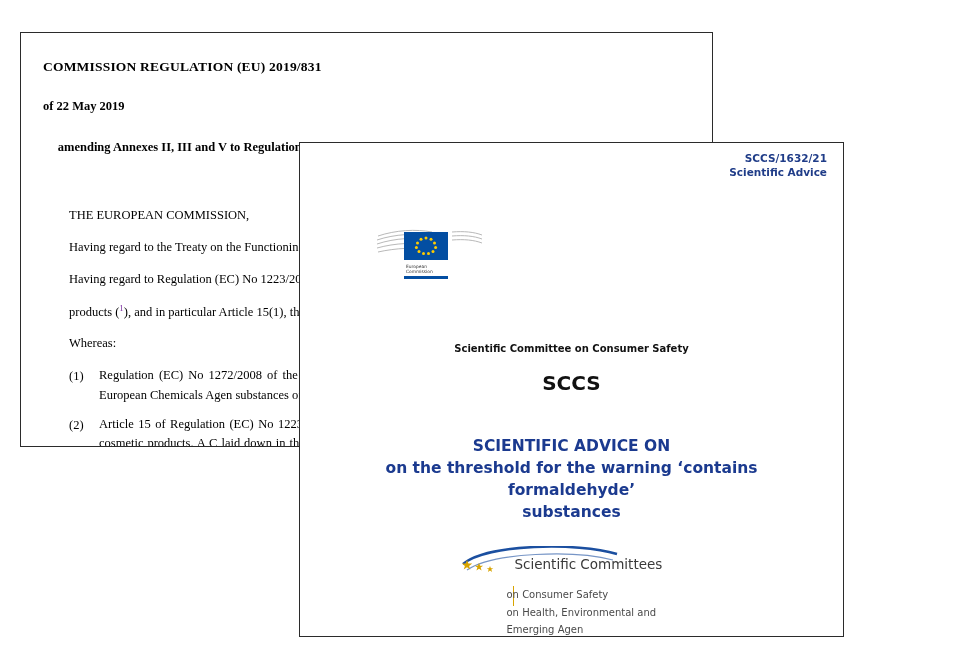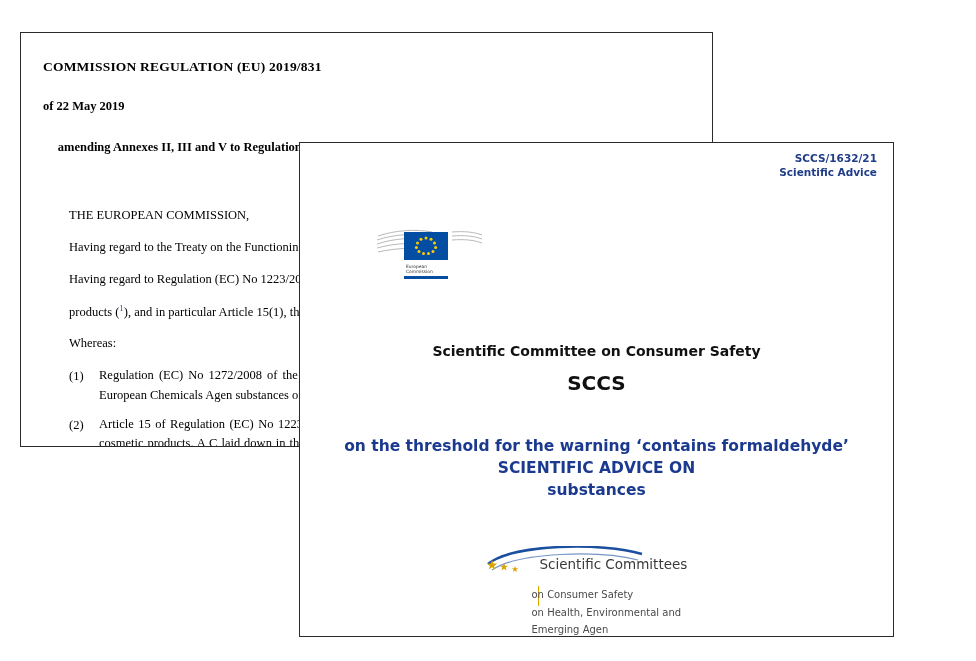--- a/index.html
+++ b/index.html
@@ -82,21 +82,21 @@
     color: #7b2fa0;
     font-size: 9px;
     vertical-align: super;
   }
 
   
   #sccs-doc {
     position: absolute;
     left: 299px;
     top: 142px;
-    width: 595px;
+    width: 545px;
     height: 495px;
     background: #ffffff;
     border: 1px solid #2b2b2b;
     box-sizing: border-box;
     box-shadow: 0 0 0 0 rgba(0,0,0,0);
     font-family: "DejaVu Sans", sans-serif;
     overflow: hidden;
   }
   .sccs-ref {
     position: absolute;
@@ -118,21 +118,21 @@
     width: 108px;
     height: 56px;
   }
   .eu-logo svg { display: block; }
 
   .sccs-committee {
     position: absolute;
     left: 0; right: 0;
     top: 200px;
     text-align: center;
-    font-size: 14px;
+    font-size: 10px;
     font-weight: bold;
     color: #111;
   }
   .sccs-acronym {
     position: absolute;
     left: 0; right: 0;
     top: 228px;
     text-align: center;
     font-size: 20px;
     font-weight: bold;
@@ -265,22 +265,22 @@
       <text x="30" y="42" font-family="DejaVu Sans, sans-serif" font-size="4.4" fill="#333">European</text>
       <text x="30" y="47" font-family="DejaVu Sans, sans-serif" font-size="4.4" fill="#333">Commission</text>
       <rect x="28" y="50" width="44" height="3" fill="#034ea2"></rect>
     </svg>
   </div>
 
   <div class="sccs-committee">Scientific Committee on Consumer Safety</div>
   <div class="sccs-acronym">SCCS</div>
 
   <div class="sccs-advice-title">
+    <div>SCIENTIFIC ADVICE ON</div>
     <div>on the threshold for the warning ‘contains formaldehyde’</div>
-    <div>SCIENTIFIC ADVICE ON</div>
     <div>substances</div>
   </div>
 
   <div class="sc-logo">
     <div class="wrap">
       <svg width="230" height="40" viewBox="0 0 230 40" style="position:absolute;left:0;top:0;">
         <path d="M6 18 C 30 -2, 120 -4, 160 8" stroke="#1b4fa0" stroke-width="2.4" fill="none"></path>
         <path d="M10 24 C 36 6, 118 4, 156 14" stroke="#1b4fa0" stroke-width="1.2" fill="none" opacity=".6"></path>
         <g fill="#d8a400">
           <polygon points="10,14 11.4,17.6 15.2,17.6 12.1,19.9 13.3,23.6 10,21.3 6.7,23.6 7.9,19.9 4.8,17.6 8.6,17.6"></polygon>

